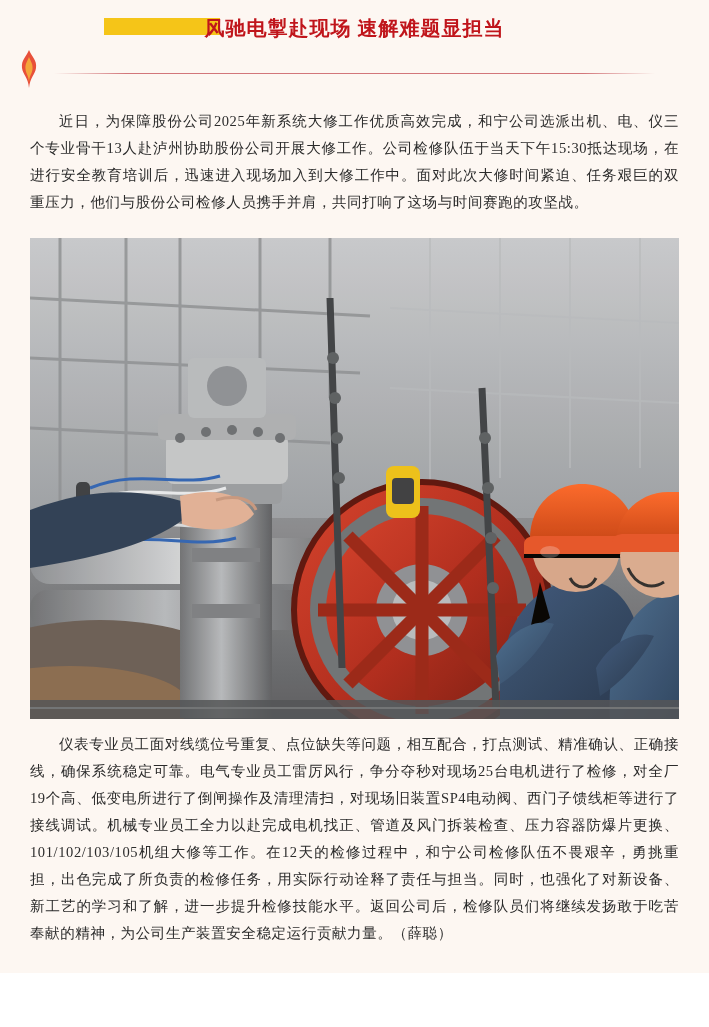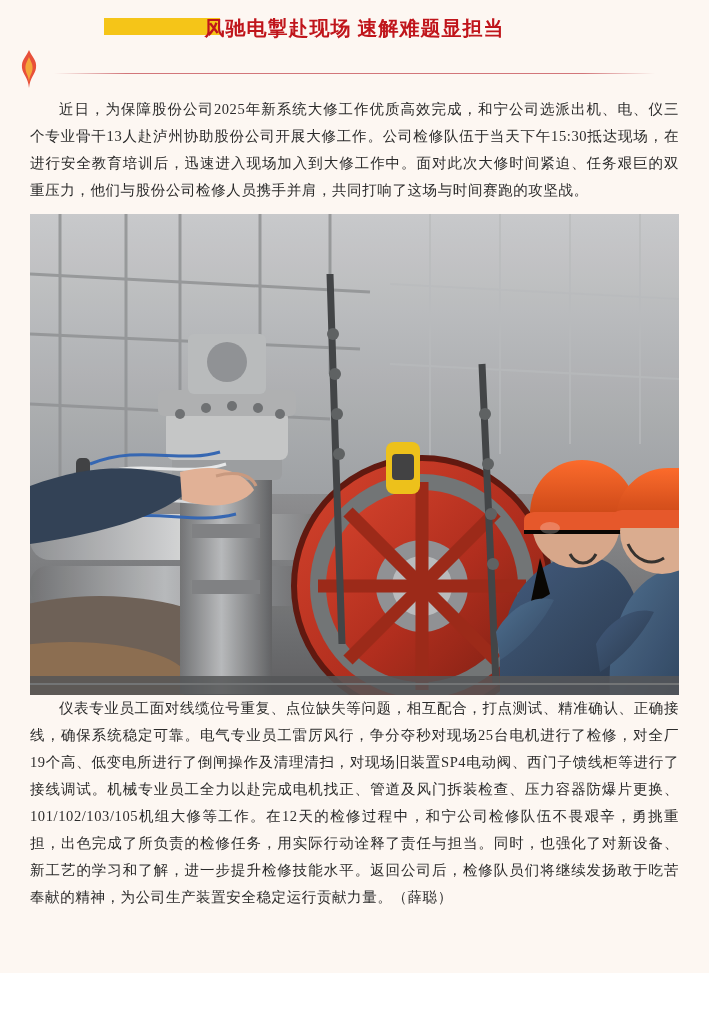--- a/index.html
+++ b/index.html
@@ -74,21 +74,21 @@
   }
   
   .para {
     font-family: "Liberation Serif", serif;
     font-size: 14.5px;
     line-height: 27px;
     color: #2b2b2b;
     text-align: justify;
     text-justify: inter-ideograph;
     letter-spacing: 0.6px;
-    margin: 0 30px;
+    margin: 12px 30px;
     text-indent: 2em;
   }
   .para-top {
     padding-top: 6px;
     padding-bottom: 10px;
   }
   .para-bottom {
     padding-bottom: 6px;
   }
   

